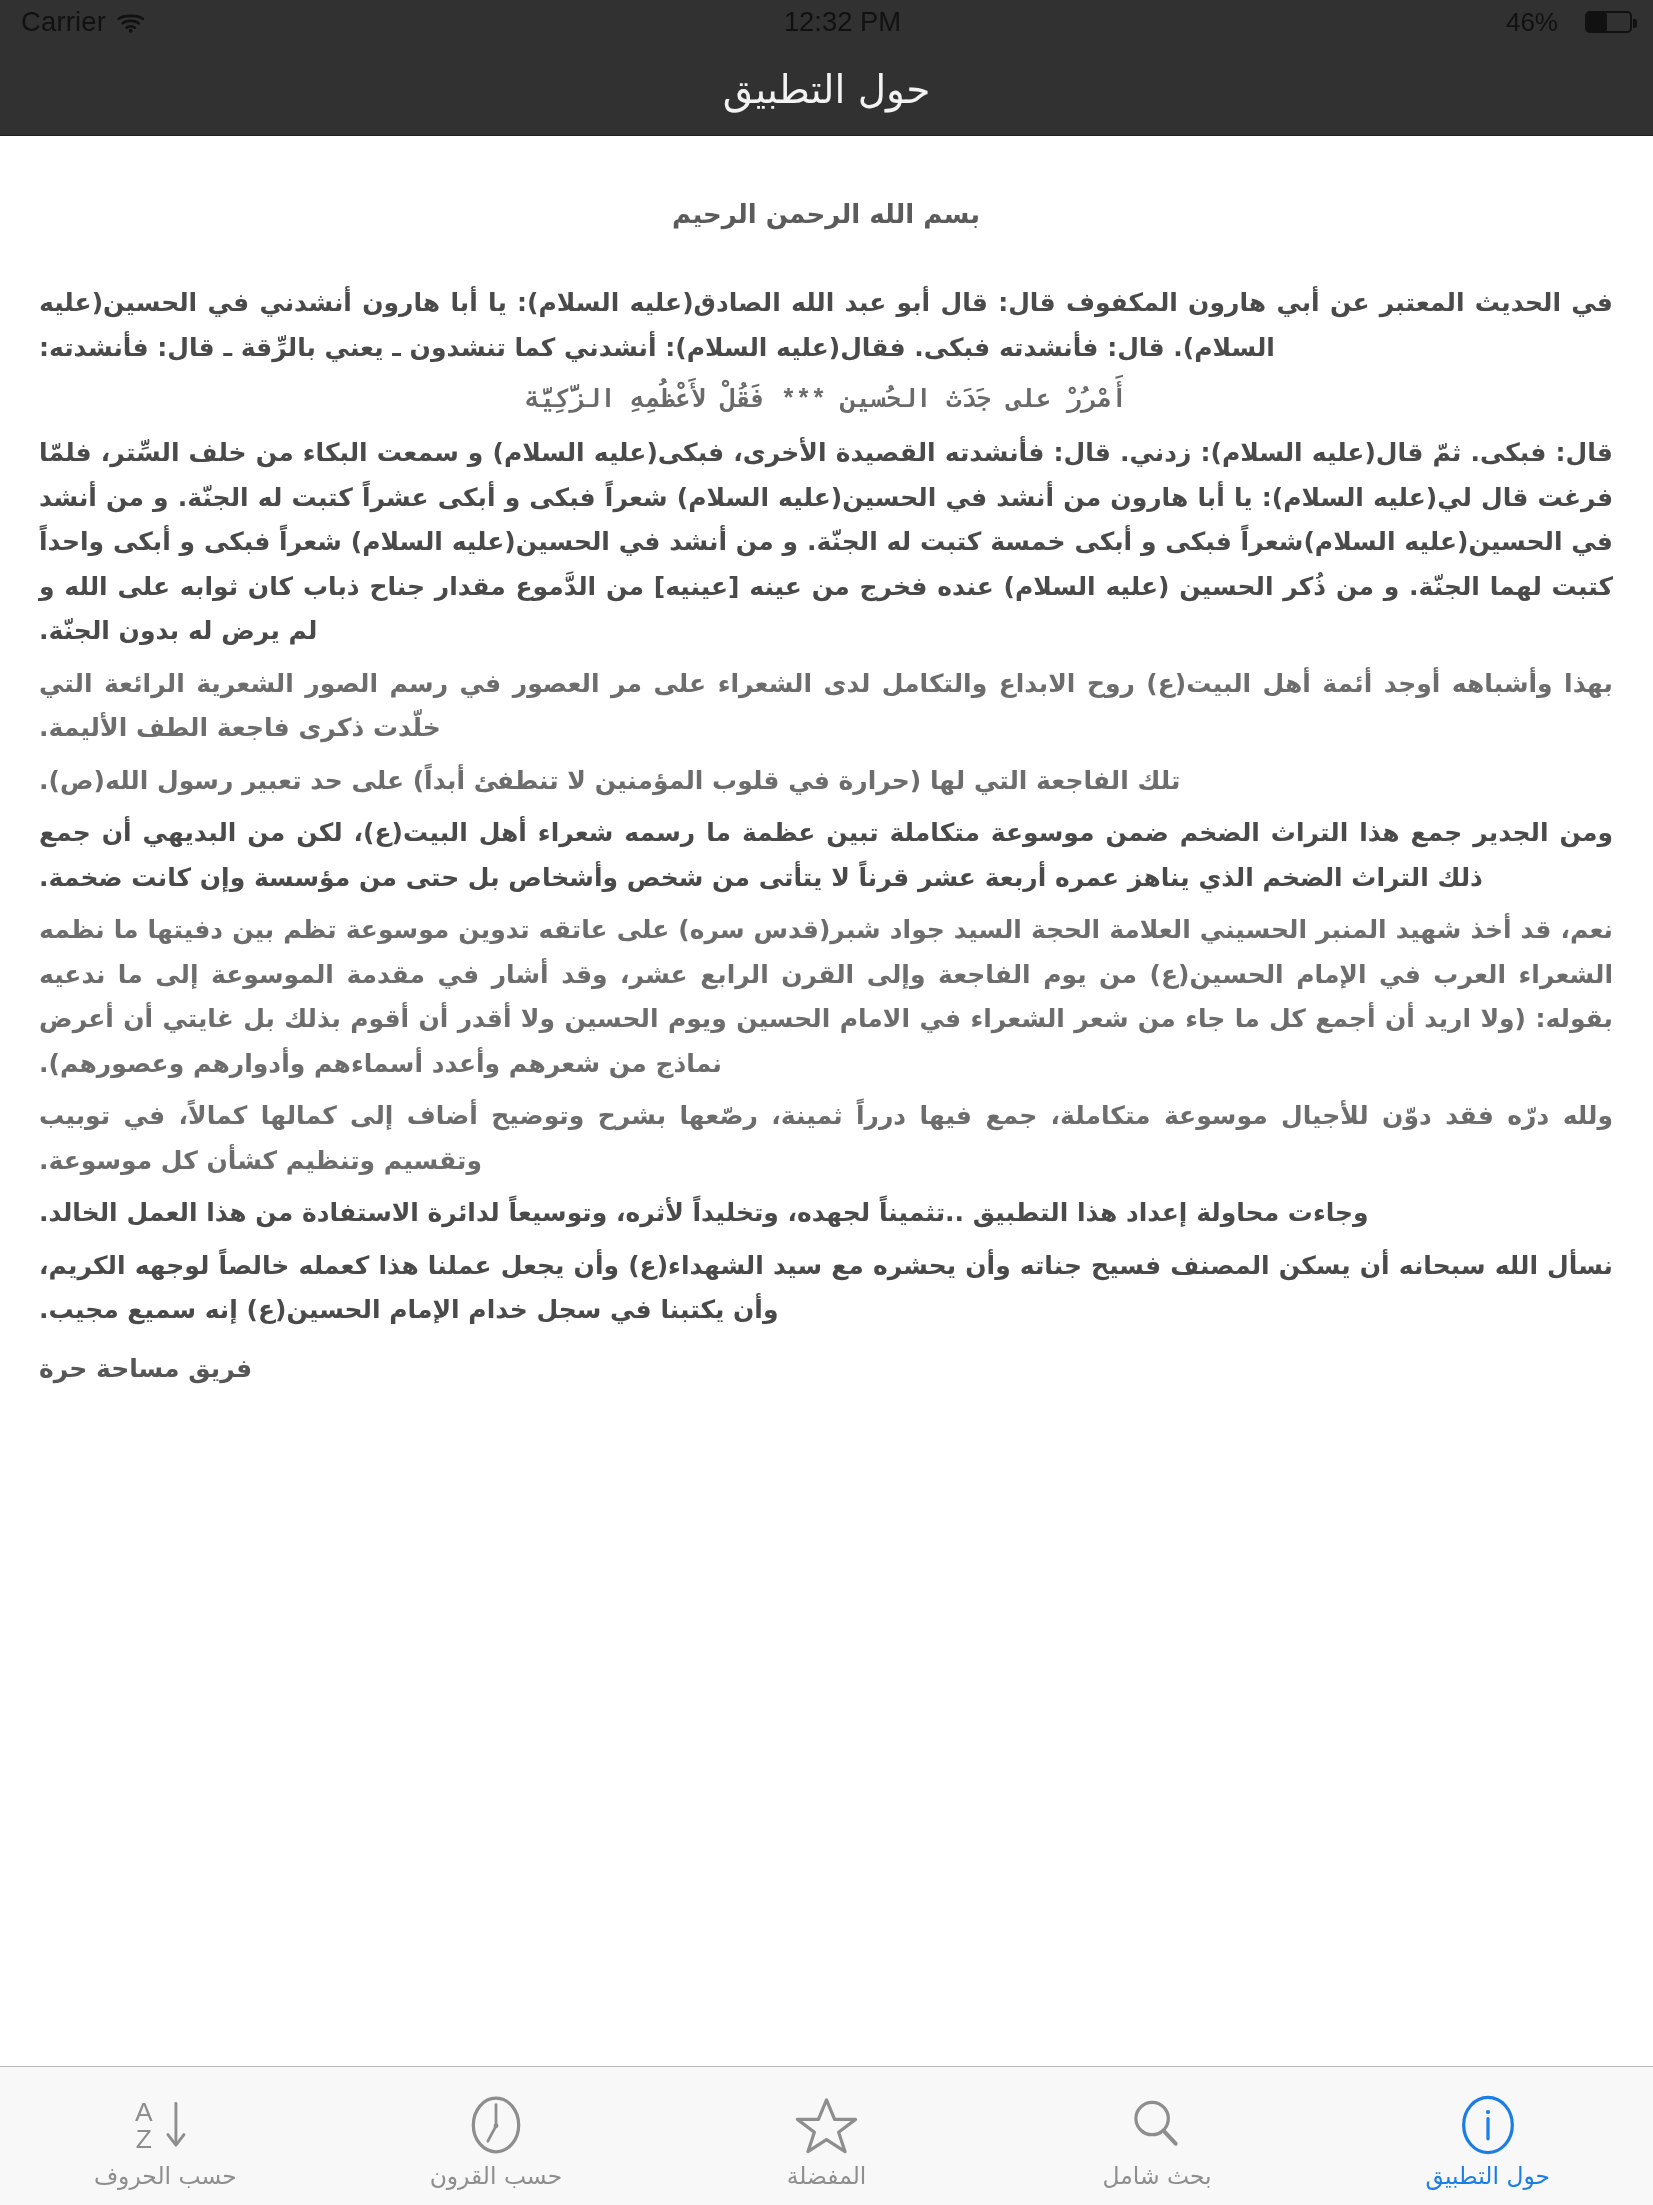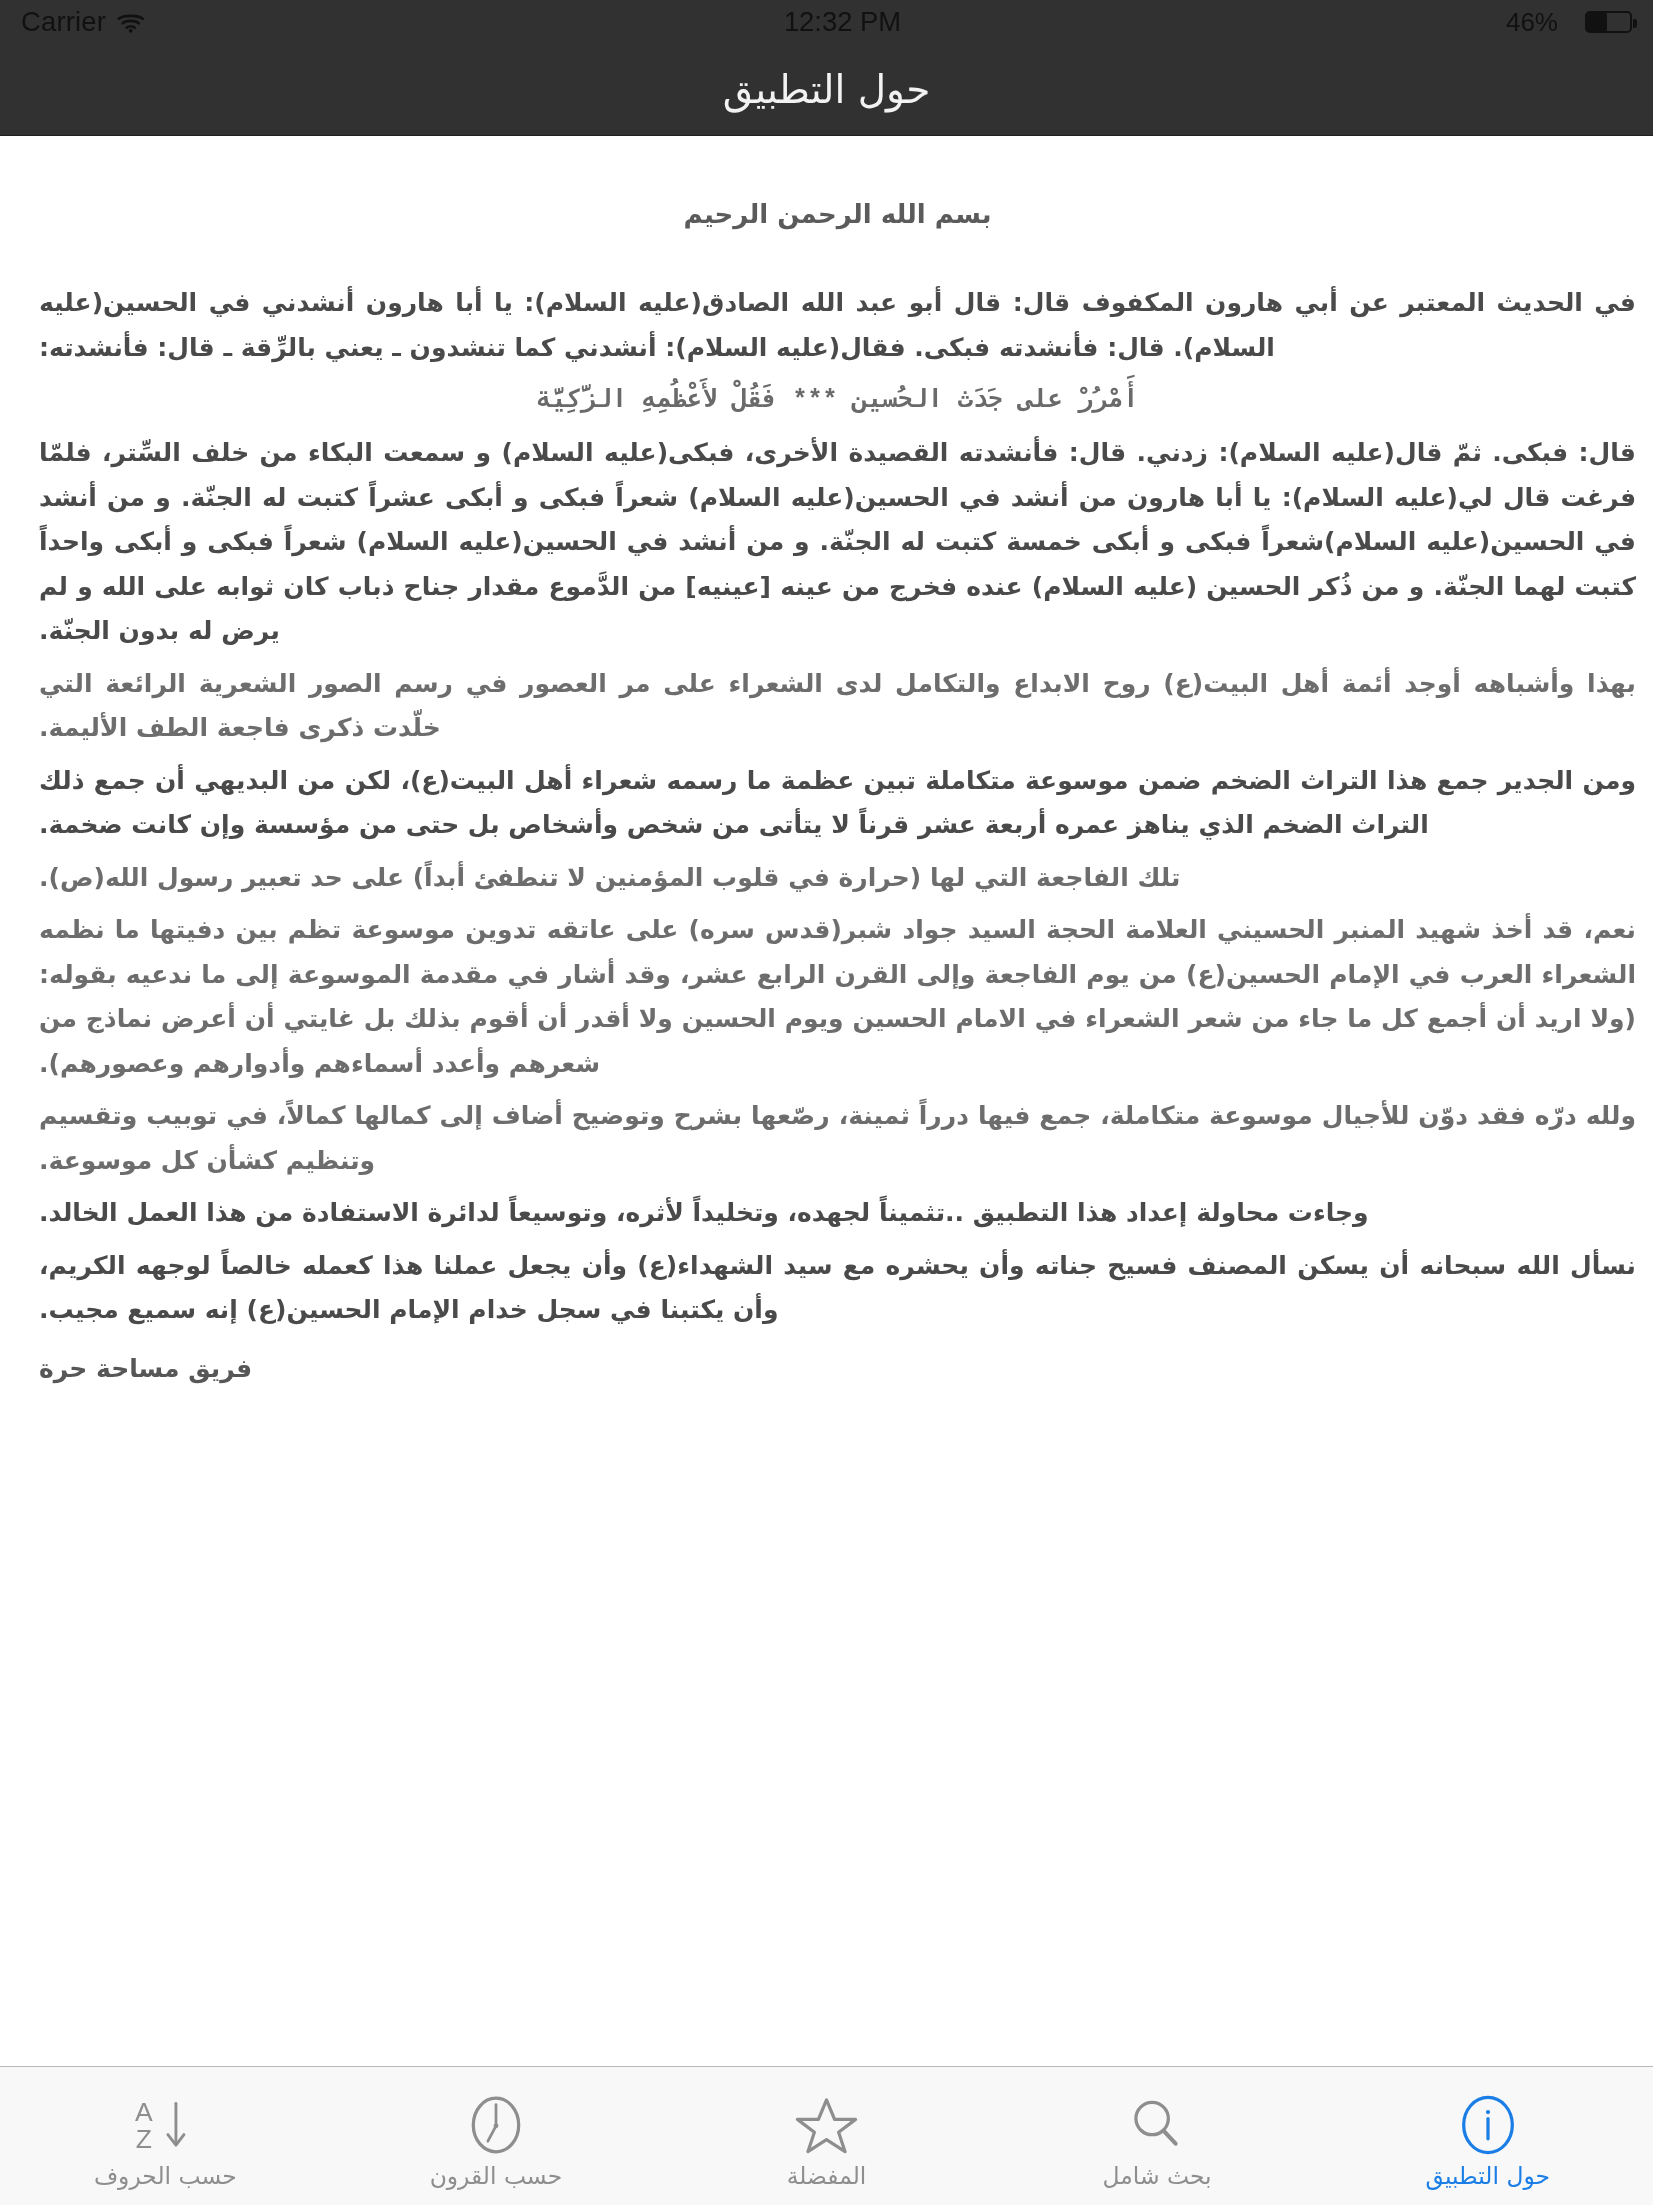--- a/index.html
+++ b/index.html
@@ -106,21 +106,21 @@
 
   
   .content-scroll {
     flex: 1 1 auto;
     overflow: hidden;
     background: #ffffff;
     padding: 0;
     position: relative;
   }
   .content-inner {
-    padding: 39px 17px 32px 39px;
+    padding: 39px 40px 32px 39px;
   }
 
   .basmala {
     text-align: center;
     font-size: 26px;
     color: #5b5b5b;
     font-weight: 700;
     margin: 24px 0 52px 0;
     font-family: "DejaVu Sans", sans-serif;
   }
@@ -231,22 +231,22 @@
     <div class="content-inner">
 
       <div class="basmala">بسم الله الرحمن الرحيم</div>
 
       <p class="para gray-dark">في الحديث المعتبر عن أبي هارون المكفوف قال: قال أبو عبد الله الصادق(عليه السلام): يا أبا هارون أنشدني في الحسين(عليه السلام). قال: فأنشدته فبكى. فقال(عليه السلام): أنشدني كما تنشدون ـ يعني بالرِّقة ـ قال: فأنشدته:</p>
 
       <div class="verse">أَمْرُرْ على جَدَث الحُسين *** فَقُلْ لأَعْظُمِهِ الزَّكِيَّة</div>
 
       <p class="para gray-dark">قال: فبكى. ثمّ قال(عليه السلام): زدني. قال: فأنشدته القصيدة الأخرى، فبكى(عليه السلام) و سمعت البكاء من خلف السِّتر، فلمّا فرغت قال لي(عليه السلام): يا أبا هارون من أنشد في الحسين(عليه السلام) شعراً فبكى و أبكى عشراً كتبت له الجنّة. و من أنشد في الحسين(عليه السلام)شعراً فبكى و أبكى خمسة كتبت له الجنّة. و من أنشد في الحسين(عليه السلام) شعراً فبكى و أبكى واحداً كتبت لهما الجنّة. و من ذُكر الحسين (عليه السلام) عنده فخرج من عينه [عينيه] من الدَّموع مقدار جناح ذباب كان ثوابه على الله و لم يرض له بدون الجنّة.</p>
       <p class="para light">بهذا وأشباهه أوجد أئمة أهل البيت(ع) روح الابداع والتكامل لدى الشعراء على مر العصور في رسم الصور الشعرية الرائعة التي خلّدت ذكرى فاجعة الطف الأليمة.</p>
+      <p class="para light">تلك الفاجعة التي لها (حرارة في قلوب المؤمنين لا تنطفئ أبداً) على حد تعبير رسول الله(ص).</p>
       <p class="para gray-dark">ومن الجدير جمع هذا التراث الضخم ضمن موسوعة متكاملة تبين عظمة ما رسمه شعراء أهل البيت(ع)، لكن من البديهي أن جمع ذلك التراث الضخم الذي يناهز عمره أربعة عشر قرناً لا يتأتى من شخص وأشخاص بل حتى من مؤسسة وإن كانت ضخمة.</p>
-      <p class="para light">تلك الفاجعة التي لها (حرارة في قلوب المؤمنين لا تنطفئ أبداً) على حد تعبير رسول الله(ص).</p>
       <p class="para light">نعم، قد أخذ شهيد المنبر الحسيني العلامة الحجة السيد جواد شبر(قدس سره) على عاتقه تدوين موسوعة تظم بين دفيتها ما نظمه الشعراء العرب في الإمام الحسين(ع) من يوم الفاجعة وإلى القرن الرابع عشر، وقد أشار في مقدمة الموسوعة إلى ما ندعيه بقوله: (ولا اريد أن أجمع كل ما جاء من شعر الشعراء في الامام الحسين ويوم الحسين ولا أقدر أن أقوم بذلك بل غايتي أن أعرض نماذج من شعرهم وأعدد أسماءهم وأدوارهم وعصورهم).</p>
       <p class="para light">ولله درّه فقد دوّن للأجيال موسوعة متكاملة، جمع فيها درراً ثمينة، رصّعها بشرح وتوضيح أضاف إلى كمالها كمالاً، في توبيب وتقسيم وتنظيم كشأن كل موسوعة.</p>
       <p class="para gray-dark">وجاءت محاولة إعداد هذا التطبيق ..تثميناً لجهده، وتخليداً لأثره، وتوسيعاً لدائرة الاستفادة من هذا العمل الخالد.</p>
       <p class="para gray-dark">نسأل الله سبحانه أن يسكن المصنف فسيح جناته وأن يحشره مع سيد الشهداء(ع) وأن يجعل عملنا هذا كعمله خالصاً لوجهه الكريم، وأن يكتبنا في سجل خدام الإمام الحسين(ع) إنه سميع مجيب.</p>
 
       <div class="signature">فريق مساحة حرة</div>
     </div>
   </div>
 
   <div class="tab-bar">

